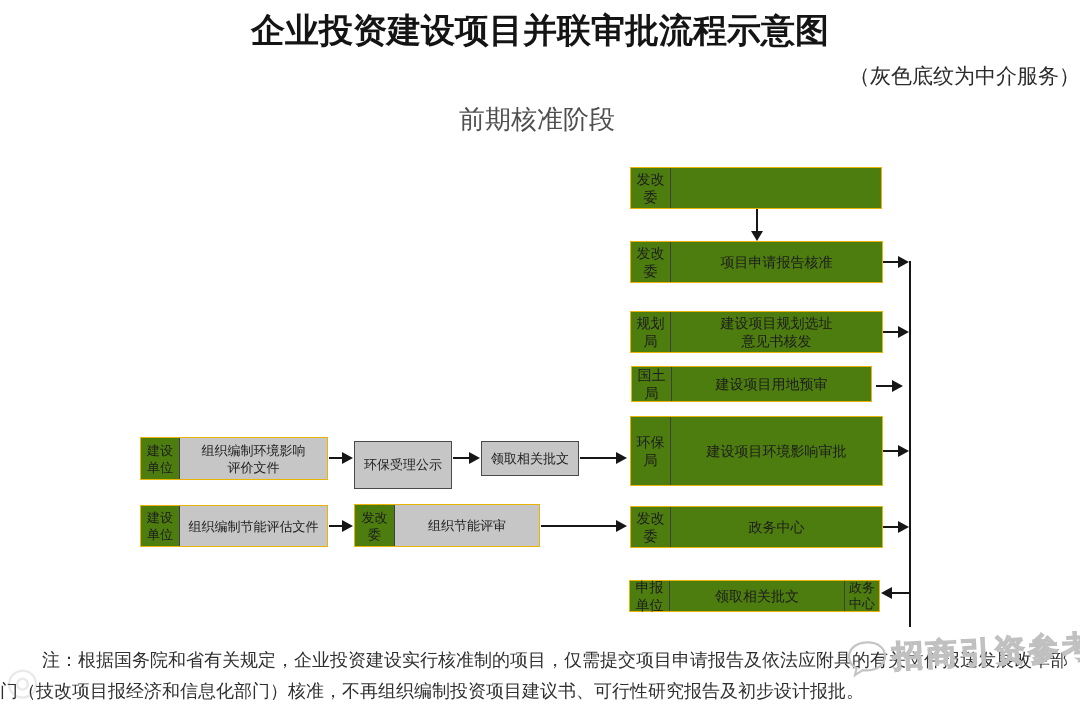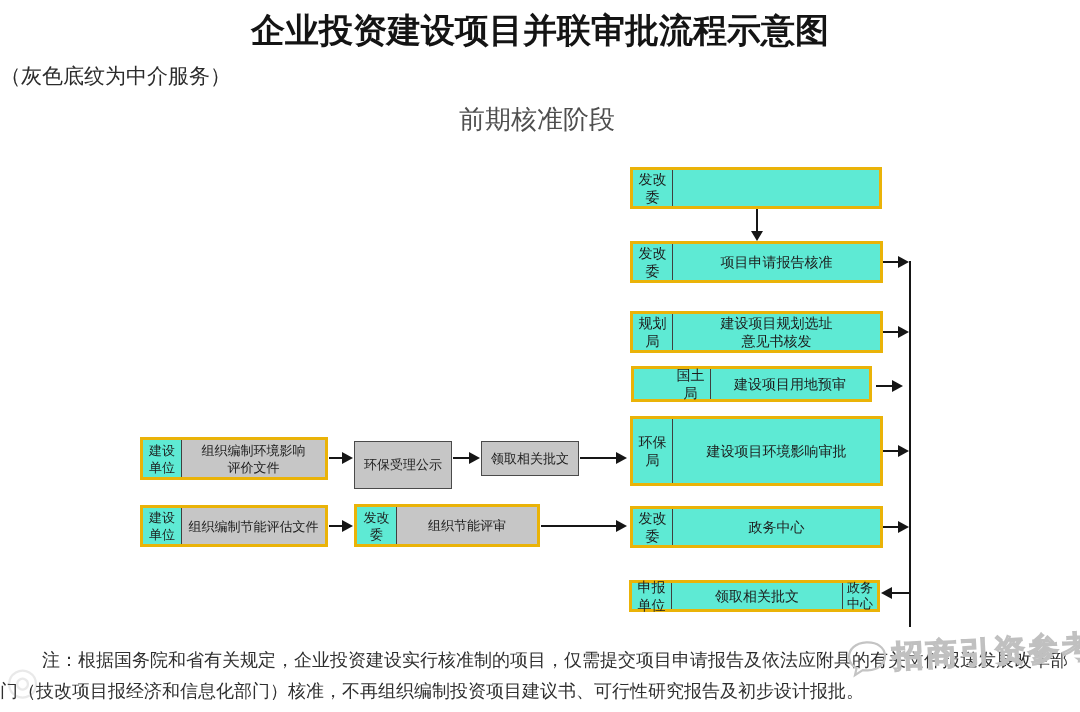--- a/index.html
+++ b/index.html
@@ -2,46 +2,46 @@
 <html><head>
 <meta charset="utf-8">
 <style>
   html,body{margin:0;padding:0;background:#ffffff;}
   #canvas{position:relative;width:1080px;height:712px;background:#fff;overflow:hidden;
           font-family:"Liberation Sans",sans-serif;color:#1c1c1c;}
 
   
   .title{position:absolute;top:8px;left:0;width:1080px;text-align:center;
          font-family:"Liberation Serif",serif;font-weight:bold;font-size:34px;color:#141414;}
-  .subtitle{position:absolute;top:62px;left:0;width:1080px;text-align:left;
+  .subtitle{position:absolute;top:62px;left:0;width:1080px;text-align:right;
             font-size:21px;color:#2b2b2b;}
   .stage{position:absolute;top:102px;left:0;width:1074px;text-align:center;
          font-size:26px;color:#4f4f4f;}
 
   
-  .box{position:absolute;display:flex;border:3px solid #eab308;background:#5eead4;
+  .box{position:absolute;display:flex;border:1px solid #eab308;background:#4d7c0f;
        box-sizing:border-box;font-size:14px;line-height:18px;}
   .box.sm{font-size:13px;line-height:17px;}
   .lc{flex:0 0 40px;width:40px;border-right:1px solid #3f3f3f;display:flex;align-items:center;
       justify-content:center;text-align:center;padding:1px 2px;box-sizing:border-box;}
   .tc{flex:1;display:flex;flex-direction:column;align-items:center;justify-content:center;
       text-align:center;padding:1px 2px;box-sizing:border-box;}
   .rc{flex:0 0 35px;width:35px;border-left:1px solid #3f3f3f;display:flex;align-items:center;
       justify-content:center;text-align:center;font-size:13px;line-height:16px;
       padding:1px 2px;box-sizing:border-box;}
   .gray{background:#c6c6c6;}
   .sbox{position:absolute;border:1px solid #4a4a4a;background:#c6c6c6;display:flex;
         align-items:center;justify-content:center;text-align:center;font-size:13px;
         box-sizing:border-box;}
 
   
   .b-accept {left:630px;top:167px;width:252px;height:42px;}
   .b-report {left:630px;top:241px;width:253px;height:42px;}
   .b-plan   {left:630px;top:311px;width:253px;height:42px;}
-  .b-land   {left:631px;top:366px;width:241px;height:36px;padding-left:37px;}
+  .b-land   {left:631px;top:366px;width:241px;height:36px;}
   .b-env    {left:630px;top:416px;width:253px;height:70px;}
   .b-energy {left:630px;top:506px;width:253px;height:42px;}
   .b-final  {left:629px;top:580px;width:251px;height:32px;justify-content:space-between;}
 
   
   .b-envdoc {left:140px;top:437px;width:188px;height:43px;}
   .b-pub1   {left:354px;top:441px;width:98px;height:48px;}
   .b-pub2   {left:481px;top:441px;width:98px;height:35px;}
   .b-endoc  {left:140px;top:505px;width:188px;height:42px;}
   .b-enrev  {left:354px;top:504px;width:186px;height:43px;}

